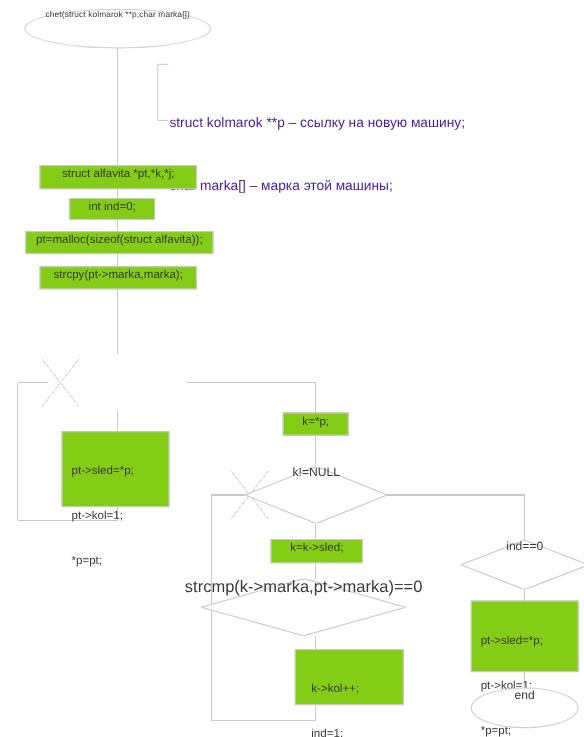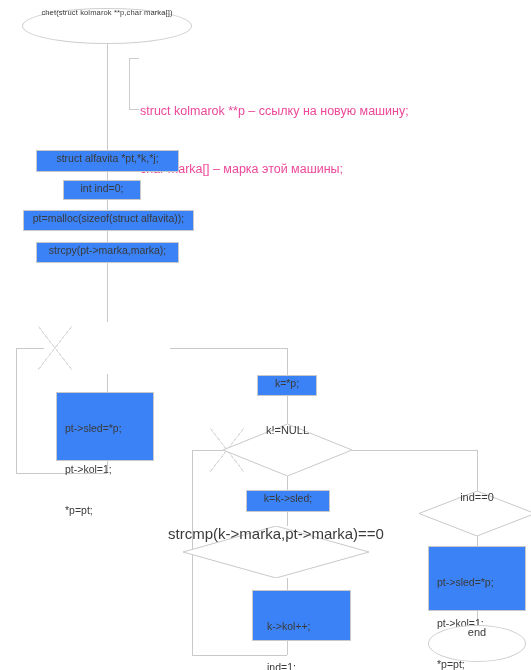--- a/index.html
+++ b/index.html
@@ -35,21 +35,21 @@
     align-items: flex-start;
     justify-content: center;
     color: #3a3a3a;
     line-height: 1.12;
     text-align: center;
     white-space: pre;
   }
 
   .proc {
     border: 1px solid #c9c9c9;
-    background: #3b82f6;
+    background: #84cc16;
     font-size: 10.5px;
     padding: 2px 6px;
   }
   .proc.multi {
     justify-content: flex-start;
     text-align: left;
     padding-left: 8px;
     line-height: 1.30;
   }
 
@@ -75,25 +75,26 @@
   .decision .dia-label {
     position: relative;
     z-index: 2;
   }
 
   
   .comment {
     position: absolute;
     box-sizing: border-box;
     border-left: 1px solid #cccccc;
-    color: #ec4899;
+    color: #4c1d95;
     font-size: 12.5px;
     line-height: 1.55;
     padding: 5px 0 5px 10px;
     white-space: pre;
+    margin-left: 14px;
   }
   .comment::before,
   .comment::after {
     content: "";
     position: absolute;
     left: 0;
     width: 9px;
     height: 1px;
     background: #cccccc;
   }
@@ -205,21 +206,21 @@
     <span>k=k-&gt;sled;</span>
   </div>
 
   <div class="node decision" style="left:183px; top:526px; width:186px; height:52px; font-size:15px;">
     <svg class="dia-shape" viewBox="0 0 186 52" preserveAspectRatio="none">
       <polygon points="93,0 186,26 93,52 0,26" fill="#ffffff" stroke="#c9c9c9" stroke-width="1"></polygon>
     </svg>
     <span class="dia-label">strcmp(k-&gt;marka,pt-&gt;marka)==0</span>
   </div>
 
-  <div class="node proc multi" style="left:252px; top:590px; width:99px; height:51px; padding-left:14px;">
+  <div class="node proc multi" style="left:268px; top:590px; width:99px; height:51px; padding-left:14px;">
     <div>
       <span class="comment-line">k-&gt;kol++;</span>
       <span class="comment-line">ind=1;</span>
       <span class="comment-line">break;</span>
     </div>
   </div>
 
   <div class="node decision" style="left:419px; top:491px; width:116px; height:45px;">
     <svg class="dia-shape" viewBox="0 0 116 45" preserveAspectRatio="none">
       <polygon points="58,0 116,22.5 58,45 0,22.5" fill="#ffffff" stroke="#c9c9c9" stroke-width="1"></polygon>

